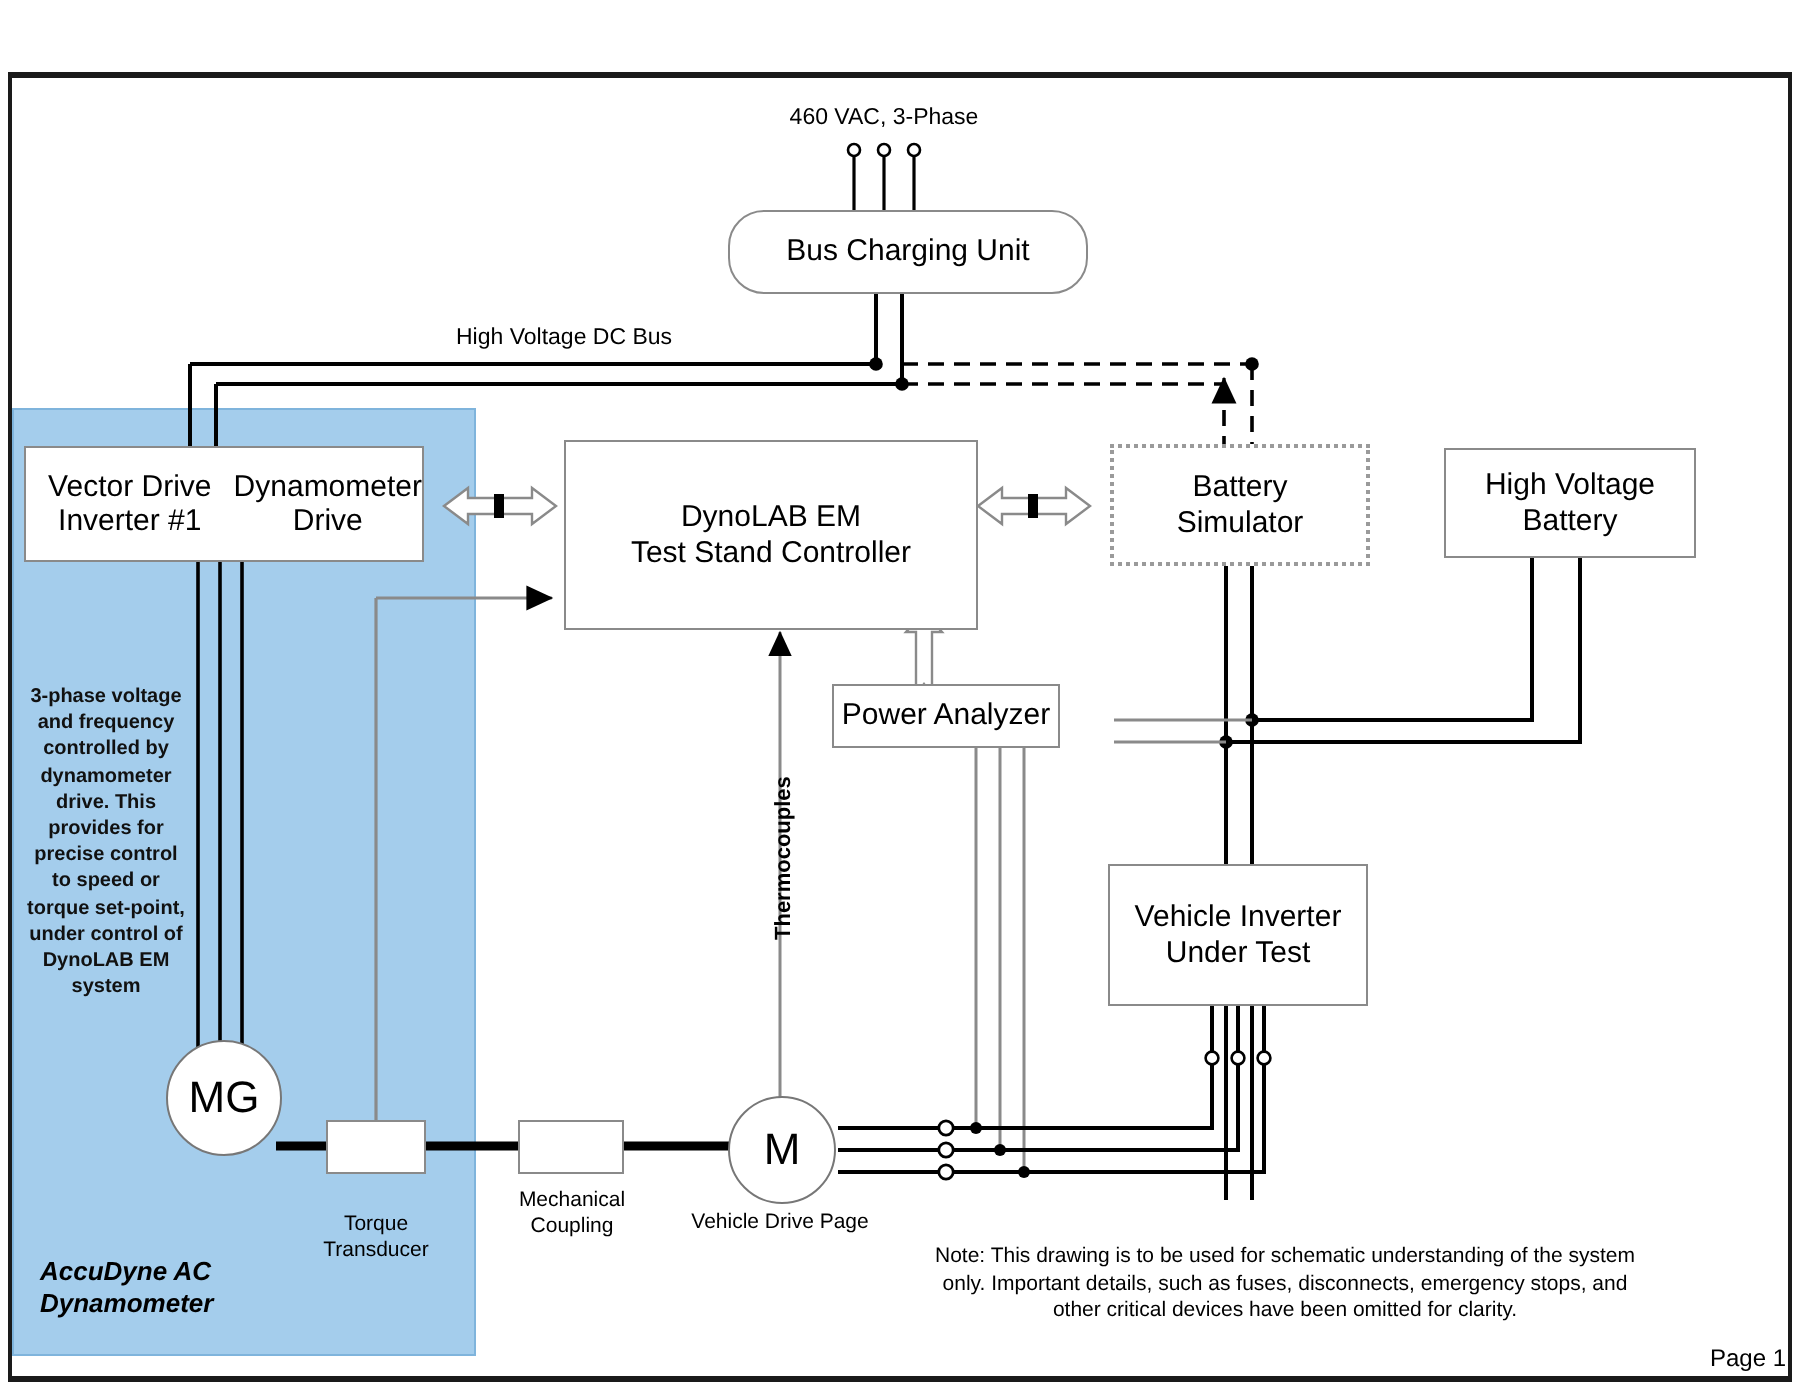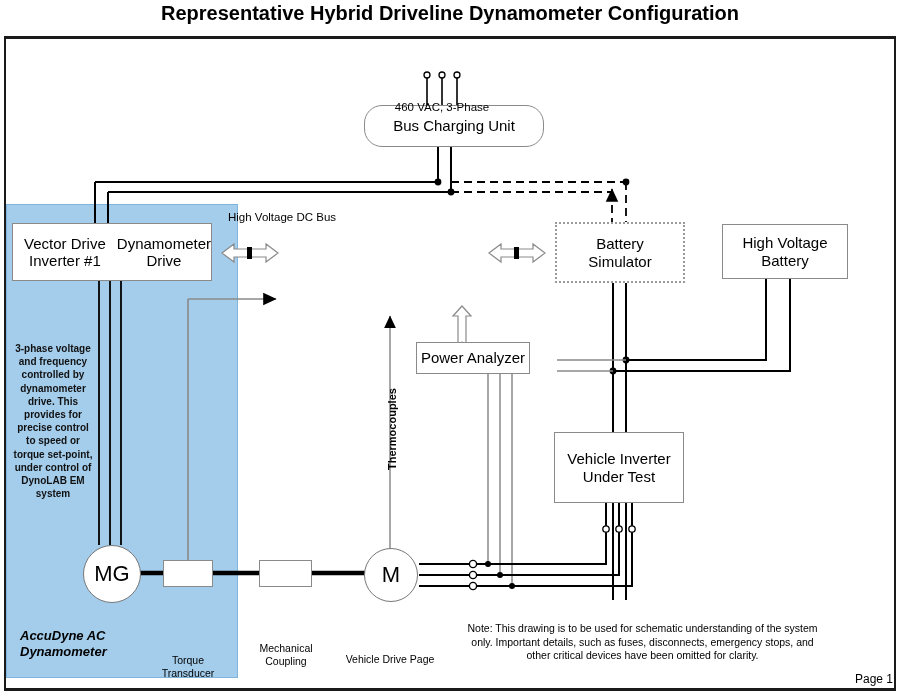--- a/index.html
+++ b/index.html
@@ -15,39 +15,38 @@
   #border-left{position:absolute;left:4px;top:36px;width:0;height:652px;border-left:2px solid #1a1a1a;}
   #border-right{position:absolute;left:894px;top:36px;width:0;height:652px;border-left:2px solid #1a1a1a;}
 
   svg#wires{position:absolute;left:0;top:0;width:900px;height:698px;}
 
   .box{position:absolute;background:#fff;border:1px solid #8a8a8a;
        display:flex;align-items:center;justify-content:center;text-align:center;
        font-size:15px;line-height:1.15;box-sizing:border-box;}
   .box.dotted{border:2px dotted #9a9a9a;}
   .panel{position:absolute;background:#a4cdec;border:1px solid #7fb4dc;box-sizing:border-box;}
-  .lbl{position:absolute;font-size:10.5px;text-align:center;line-height:1.22;margin-top:48px;}
+  .lbl{position:absolute;font-size:10.5px;text-align:center;line-height:1.22;}
   .lbl.big{font-size:11.5px;}
   .circ{position:absolute;border:1px solid #777;border-radius:50%;background:#fff;
         display:flex;align-items:center;justify-content:center;font-size:22px;}
   .panel-note{position:absolute;font-size:10px;font-weight:bold;text-align:center;
               line-height:1.32;color:#111;}
   .panel-title{position:absolute;font-size:13px;font-weight:bold;font-style:italic;
                text-align:center;line-height:1.22;}
   .vert{position:absolute;font-size:11px;font-weight:bold;
         transform:rotate(-90deg);transform-origin:left top;white-space:nowrap;}
   #note{position:absolute;font-size:10.5px;text-align:center;line-height:1.3;}
   #pagenum{position:absolute;font-size:12px;}
 </style>
 </head>
 <body>
 
 <div id="page">
 
-  <div id="title">Representative Hybrid Driveline Dynamometer Configuration</div>
   <div class="rule" id="rule-top"></div>
   <div class="rule" id="rule-bottom"></div>
   <div id="border-left"></div>
   <div id="border-right"></div>
 
   <div class="panel" style="left:6px;top:204px;width:232px;height:474px;"></div>
 
   <svg id="wires">
     <defs>
       <marker id="ah" markerWidth="9" markerHeight="9" refX="8" refY="4.5" orient="auto">
@@ -184,20 +183,24 @@
 
   <div class="box" style="left:364px;top:105px;width:180px;height:42px;border-radius:18px;">
     <span>Bus Charging Unit</span>
   </div>
 
   <div class="box" style="left:12px;top:223px;width:200px;height:58px;">
     <span>Vector Drive Inverter #1</span>
     <span>Dynamometer Drive</span>
   </div>
 
+  <div class="box" style="left:282px;top:220px;width:207px;height:95px;flex-direction:column;">
+    <span>DynoLAB EM</span>
+    <span>Test Stand Controller</span>
+  </div>
 
   <div class="box dotted" style="left:555px;top:222px;width:130px;height:61px;flex-direction:column;">
     <span>Battery</span>
     <span>Simulator</span>
   </div>
 
   <div class="box" style="left:722px;top:224px;width:126px;height:55px;flex-direction:column;">
     <span>High Voltage</span>
     <span>Battery</span>
   </div>
@@ -207,21 +210,21 @@
   </div>
 
   <div class="box" style="left:554px;top:432px;width:130px;height:71px;flex-direction:column;">
     <span>Vehicle Inverter</span>
     <span>Under Test</span>
   </div>
 
   <div class="box" style="left:163px;top:560px;width:50px;height:27px;"></div>
   <div class="box" style="left:259px;top:560px;width:53px;height:27px;"></div>
 
-  <div class="circ" style="left:83px;top:545px;width:56px;height:56px;">
+  <div class="circ" style="left:83px;top:520px;width:56px;height:56px;">
     <span>MG</span>
   </div>
   <div class="circ" style="left:364px;top:548px;width:52px;height:52px;">
     <span>M</span>
   </div>
 
   <div class="lbl big" style="left:362px;top:52px;width:160px;">460 VAC, 3-Phase</div>
   <div class="lbl big" style="left:228px;top:162px;width:130px;text-align:left;">High Voltage DC Bus</div>
 
   <div class="vert" style="left:386px;top:470px;">Thermocouples</div>

